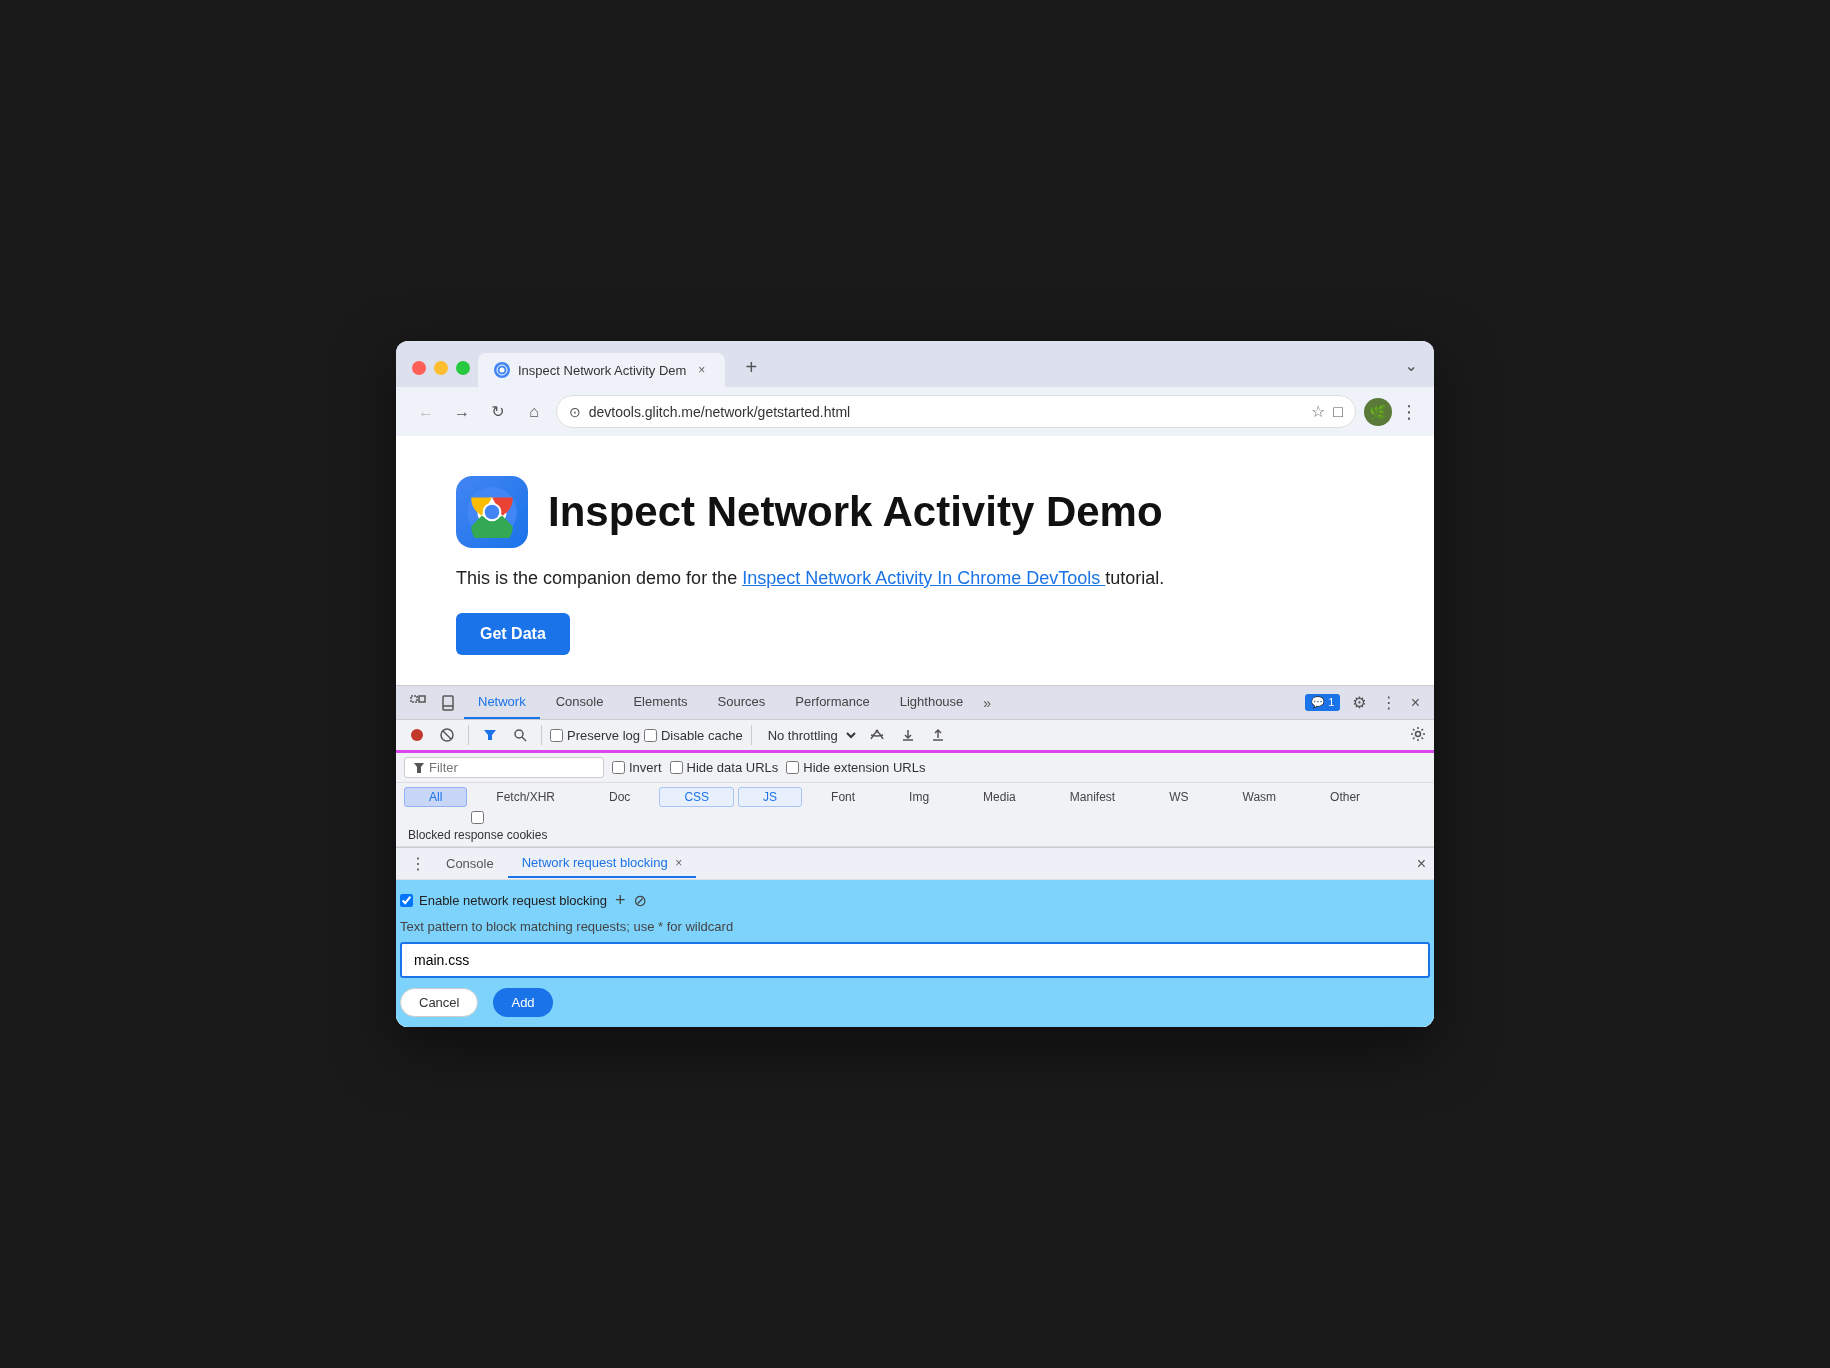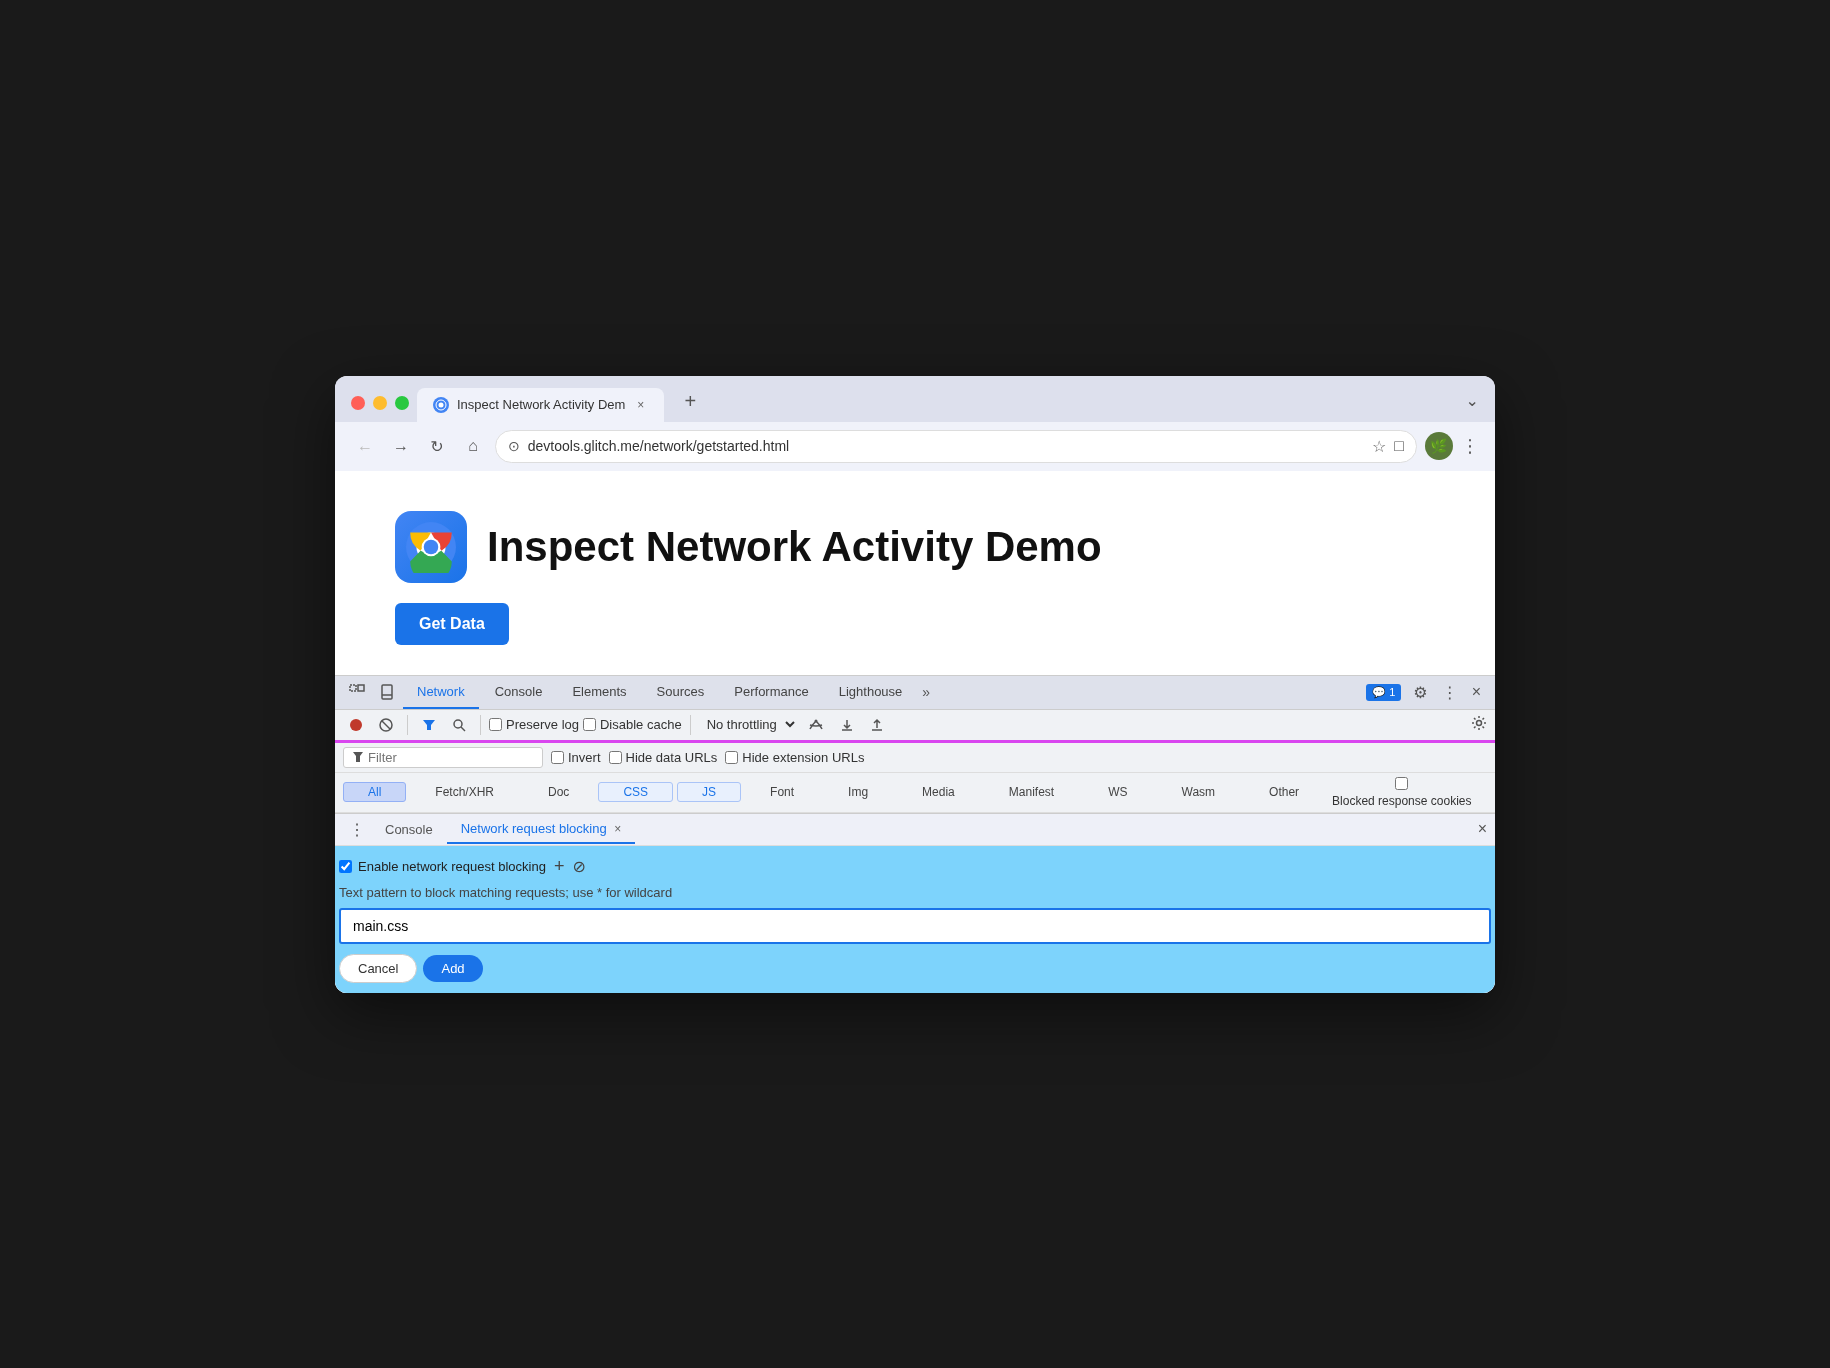--- a/index.html
+++ b/index.html
@@ -5,21 +5,21 @@
     * { box-sizing: border-box; margin: 0; padding: 0; }
     body {
       background: #1a1a1a;
       display: flex;
       justify-content: center;
       align-items: center;
       min-height: 100vh;
       font-family: -apple-system, BlinkMacSystemFont, 'Segoe UI', sans-serif;
     }
     .browser-window {
-      width: 1160px;
+      width: 1038px;
       background: #e8eaf2;
       border-radius: 12px;
       overflow: hidden;
       box-shadow: 0 20px 60px rgba(0,0,0,0.5);
     }
     
     .title-bar {
       background: #dde0ed;
       padding: 12px 16px 0;
       display: flex;
@@ -474,22 +474,21 @@
       border: 2px solid #1a73e8;
       border-radius: 3px;
       padding: 8px 12px;
       font-size: 14px;
       outline: none;
       margin-bottom: 10px;
       background: #fff;
     }
     .nrb-actions {
       display: flex;
-      gap: 6px;
-      align-items: center;
+      gap: 15px;
     }
     .nrb-cancel-btn {
       background: #fff;
       border: 1px solid #ccc;
       border-radius: 20px;
       padding: 6px 18px;
       font-size: 13px;
       cursor: pointer;
       color: #333;
     }
@@ -559,20 +558,23 @@
           <path d="M50 22 L90 22 A40 40 0 0 1 70 57 Z" fill="#ea4335"></path>
           <path d="M70 57 A40 40 0 0 1 30 57 L10 22 Z" fill="transparent"></path>
           <path d="M50 22 L10 22 A40 40 0 0 0 30 57 Z" fill="#fbbc04"></path>
           <path d="M30 57 A40 40 0 0 0 70 57 L90 78 A40 40 0 0 1 10 78 Z" fill="#34a853"></path>
           <circle cx="50" cy="50" r="18" fill="white"></circle>
           <circle cx="50" cy="50" r="14" fill="#4285f4"></circle>
         </svg>
       </div>
       <h1 class="page-title">Inspect Network Activity Demo</h1>
     </div>
+    <p class="page-desc">
+      <span>This is the companion demo for the </span><a href="#">Inspect Network Activity In Chrome DevTools </a><span>tutorial.</span>
+    </p>
     <button class="get-data-btn">Get Data</button>
   </div>
 
   <div class="devtools-panel">
 
     <div class="devtools-tabs">
       <button class="dt-icon-btn">
         <svg width="16" height="16" viewBox="0 0 16 16" fill="none">
           <rect x="1" y="1" width="6" height="6" stroke="#555" stroke-width="1.5" stroke-dasharray="2 1"></rect>
           <rect x="9" y="1" width="6" height="6" stroke="#555" stroke-width="1.5"></rect>

